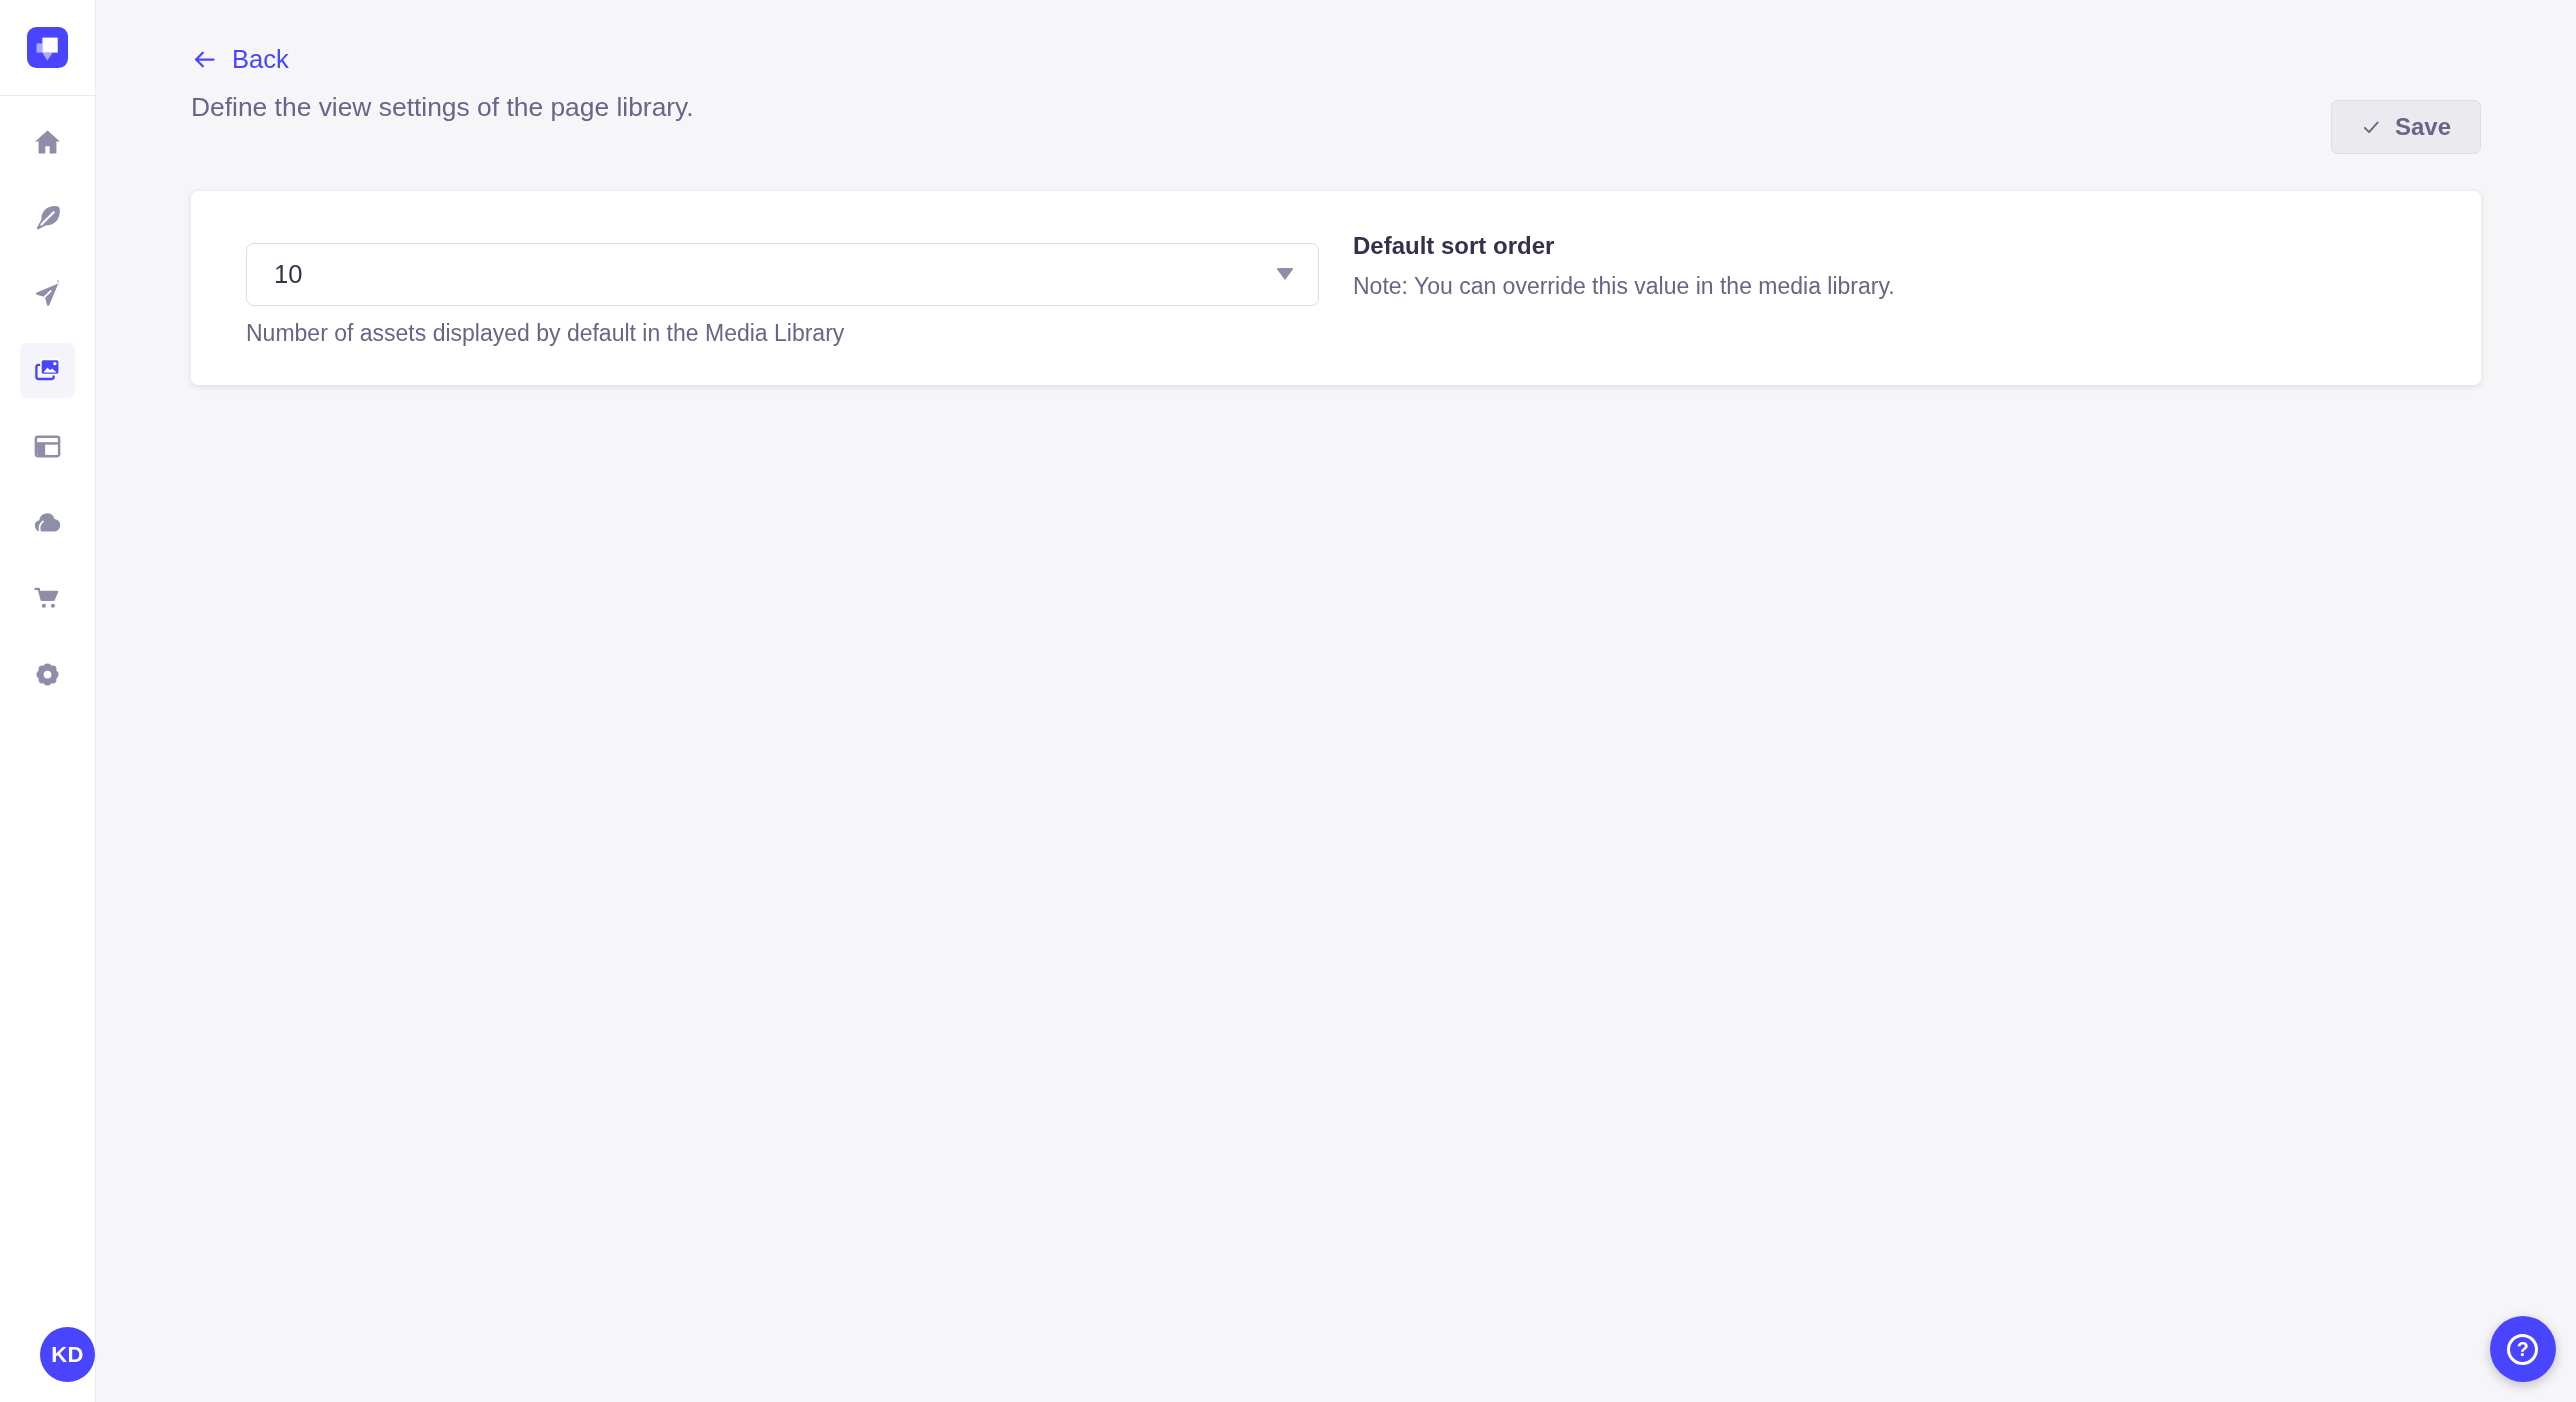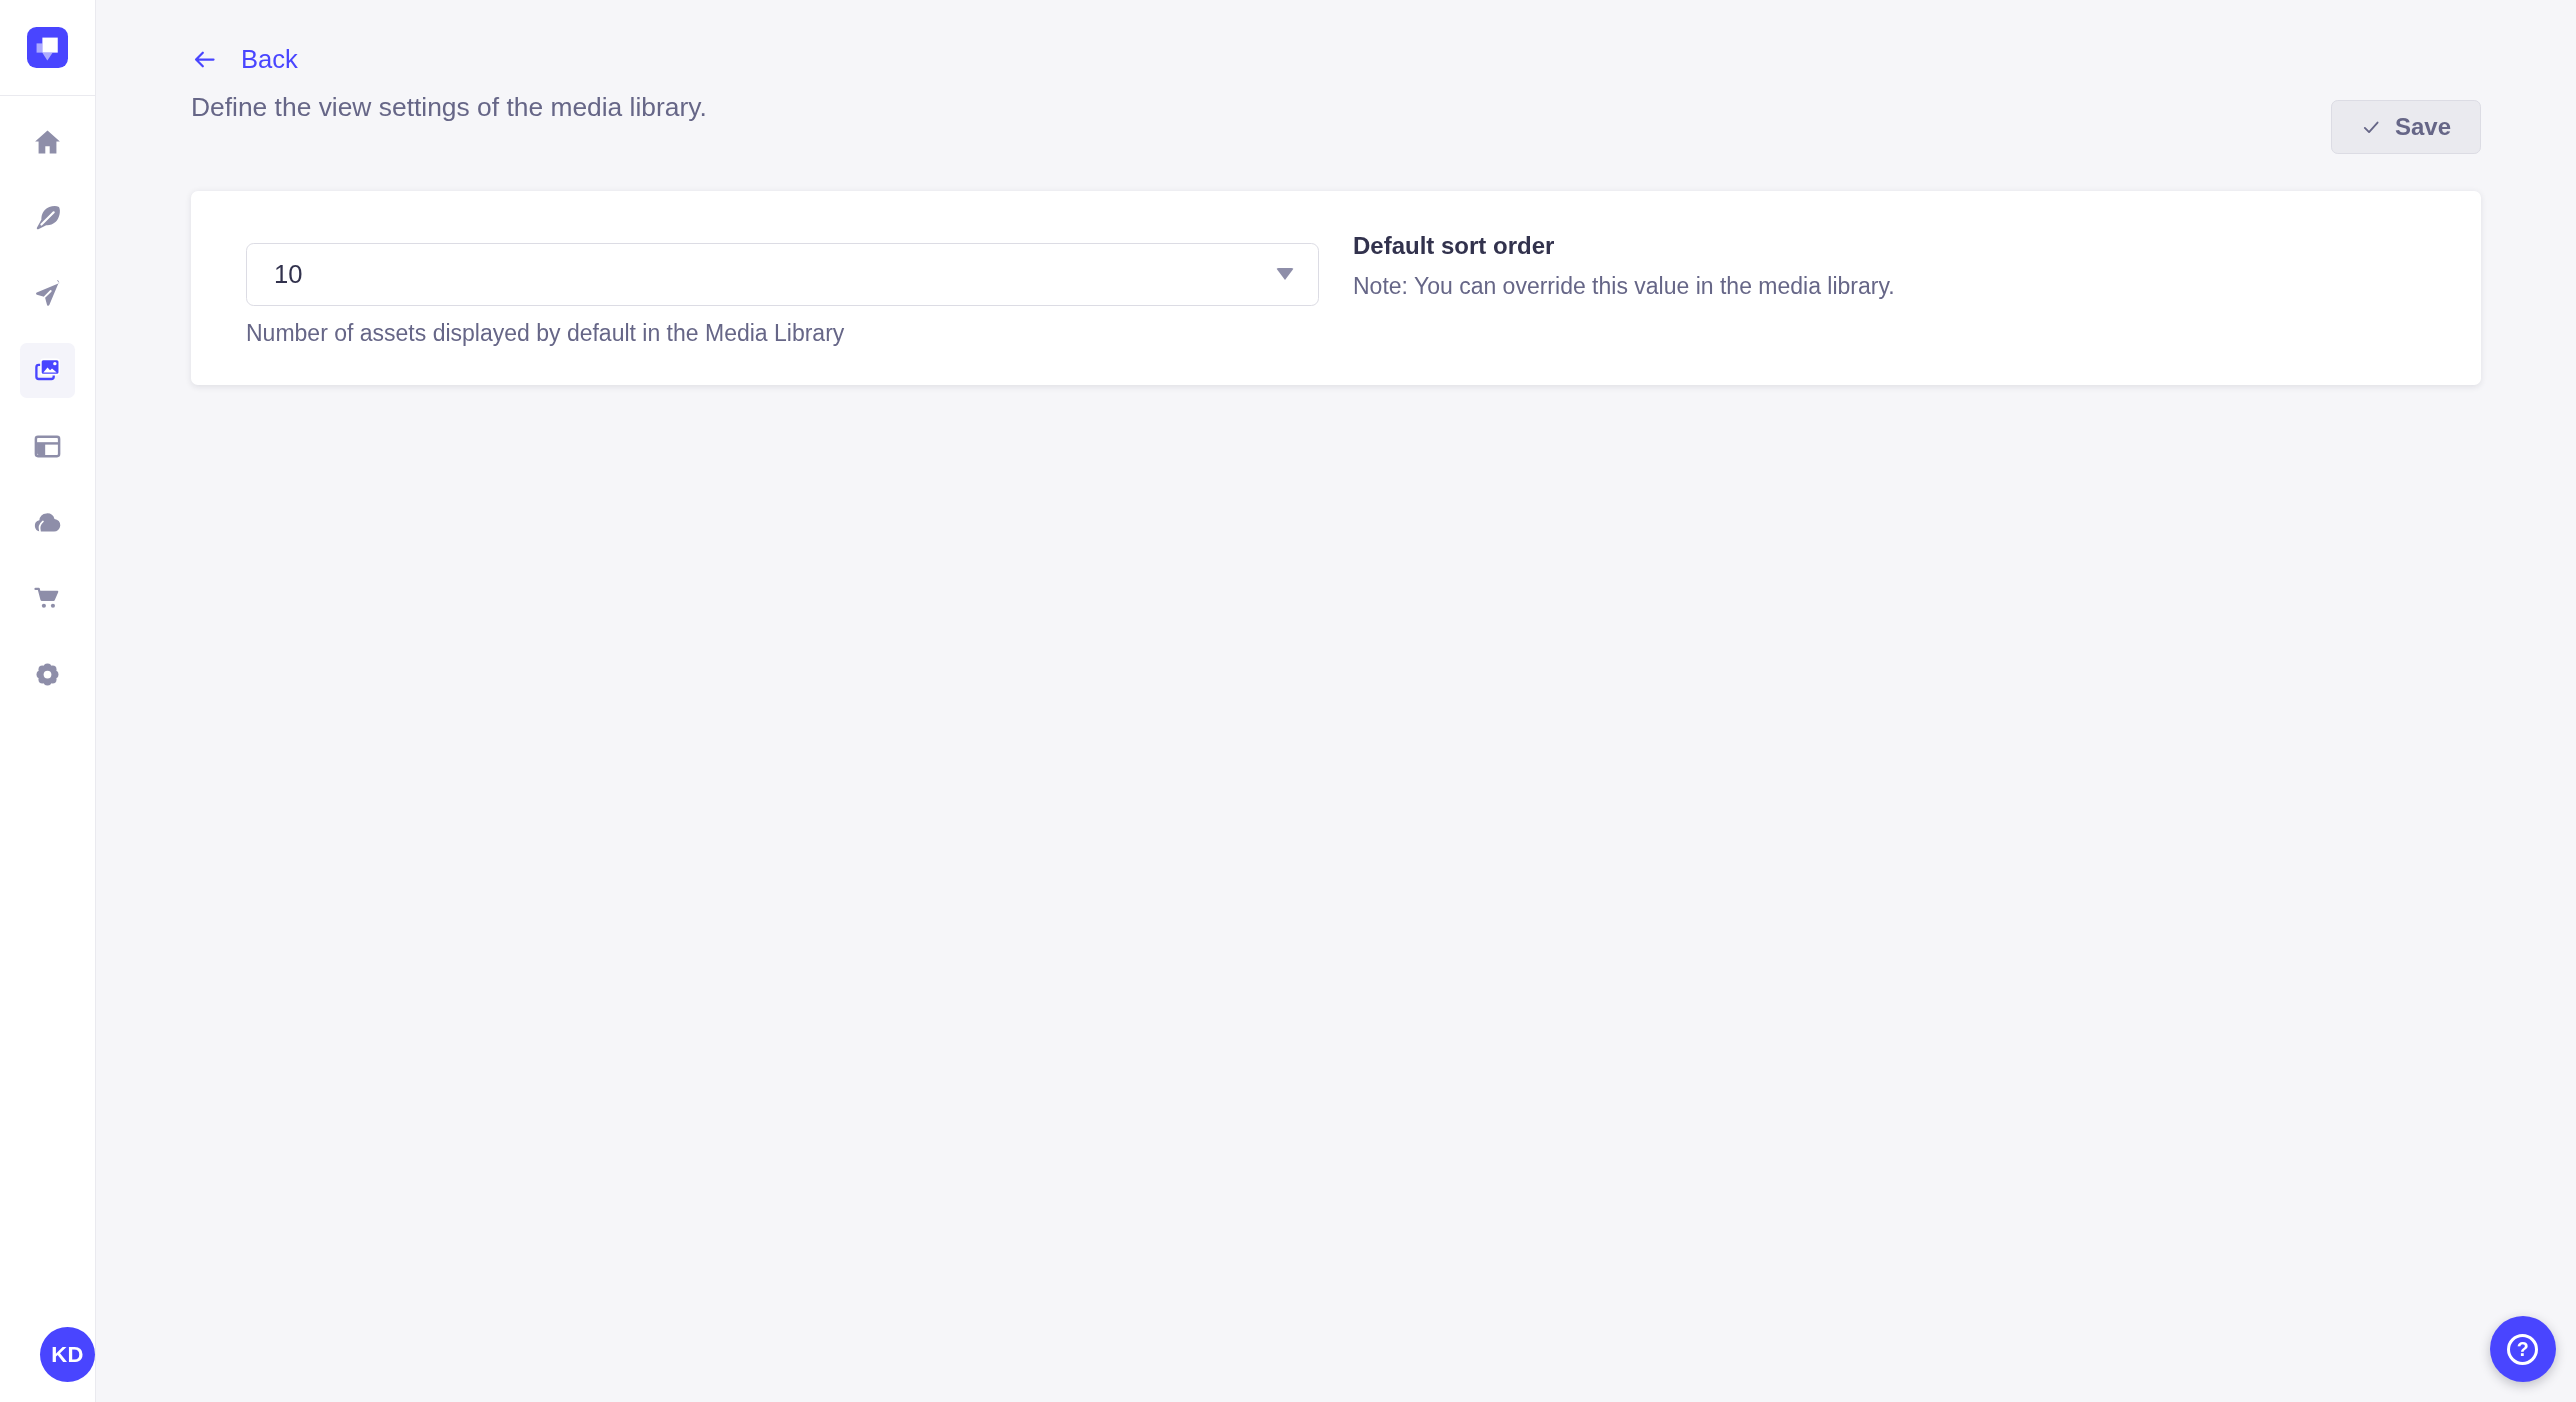--- a/index.html
+++ b/index.html
@@ -46,21 +46,21 @@
     background:#4945ff; color:#ffffff;
     font-size:22px; font-weight:700; letter-spacing:0.4px;
     display:flex; align-items:center; justify-content:center;
     margin:auto 0 19.6px 0; cursor:pointer; flex:0 0 auto;
   }
 
   
   .main { flex:1 1 auto; position:relative; padding:0 95px; }
 
   .back-row {
-    display:inline-flex; align-items:center; gap:23px;
+    display:inline-flex; align-items:center; gap:14px;
     margin-top:46px; color:#4945ff;
     font-size:25.6px; line-height:27px; cursor:pointer; text-decoration:none;
   }
   .back-row svg { width:27px; height:27px; display:block; }
 
   .page-title {
     margin-top:21px;
     font-size:54px; line-height:53px; font-weight:700;
     letter-spacing:-1.3px; color:#32324d;
   }
@@ -207,21 +207,21 @@
 
 <main class="main">
 
   <a class="back-row">
     <svg viewBox="0 0 24 24">
       <path d="M20 12H4.5M10.5 6 4.5 12l6 6" stroke="#4945ff" stroke-width="2" fill="none" stroke-linecap="round" stroke-linejoin="round"></path>
     </svg>
     <span>Back</span>
   </a>
 
-  <div class="page-subtitle">Define the view settings of the media library.</div>
+  <div class="page-subtitle">Define the view settings of the page library.</div>
 
   <button class="save-button">
     <svg viewBox="0 0 24 24">
       <path d="m4.5 12.8 5 5L19.5 6.5" stroke="#666687" stroke-width="2.2" fill="none" stroke-linecap="round" stroke-linejoin="round"></path>
     </svg>
     <span>Save</span>
   </button>
 
   <section class="card">
 

